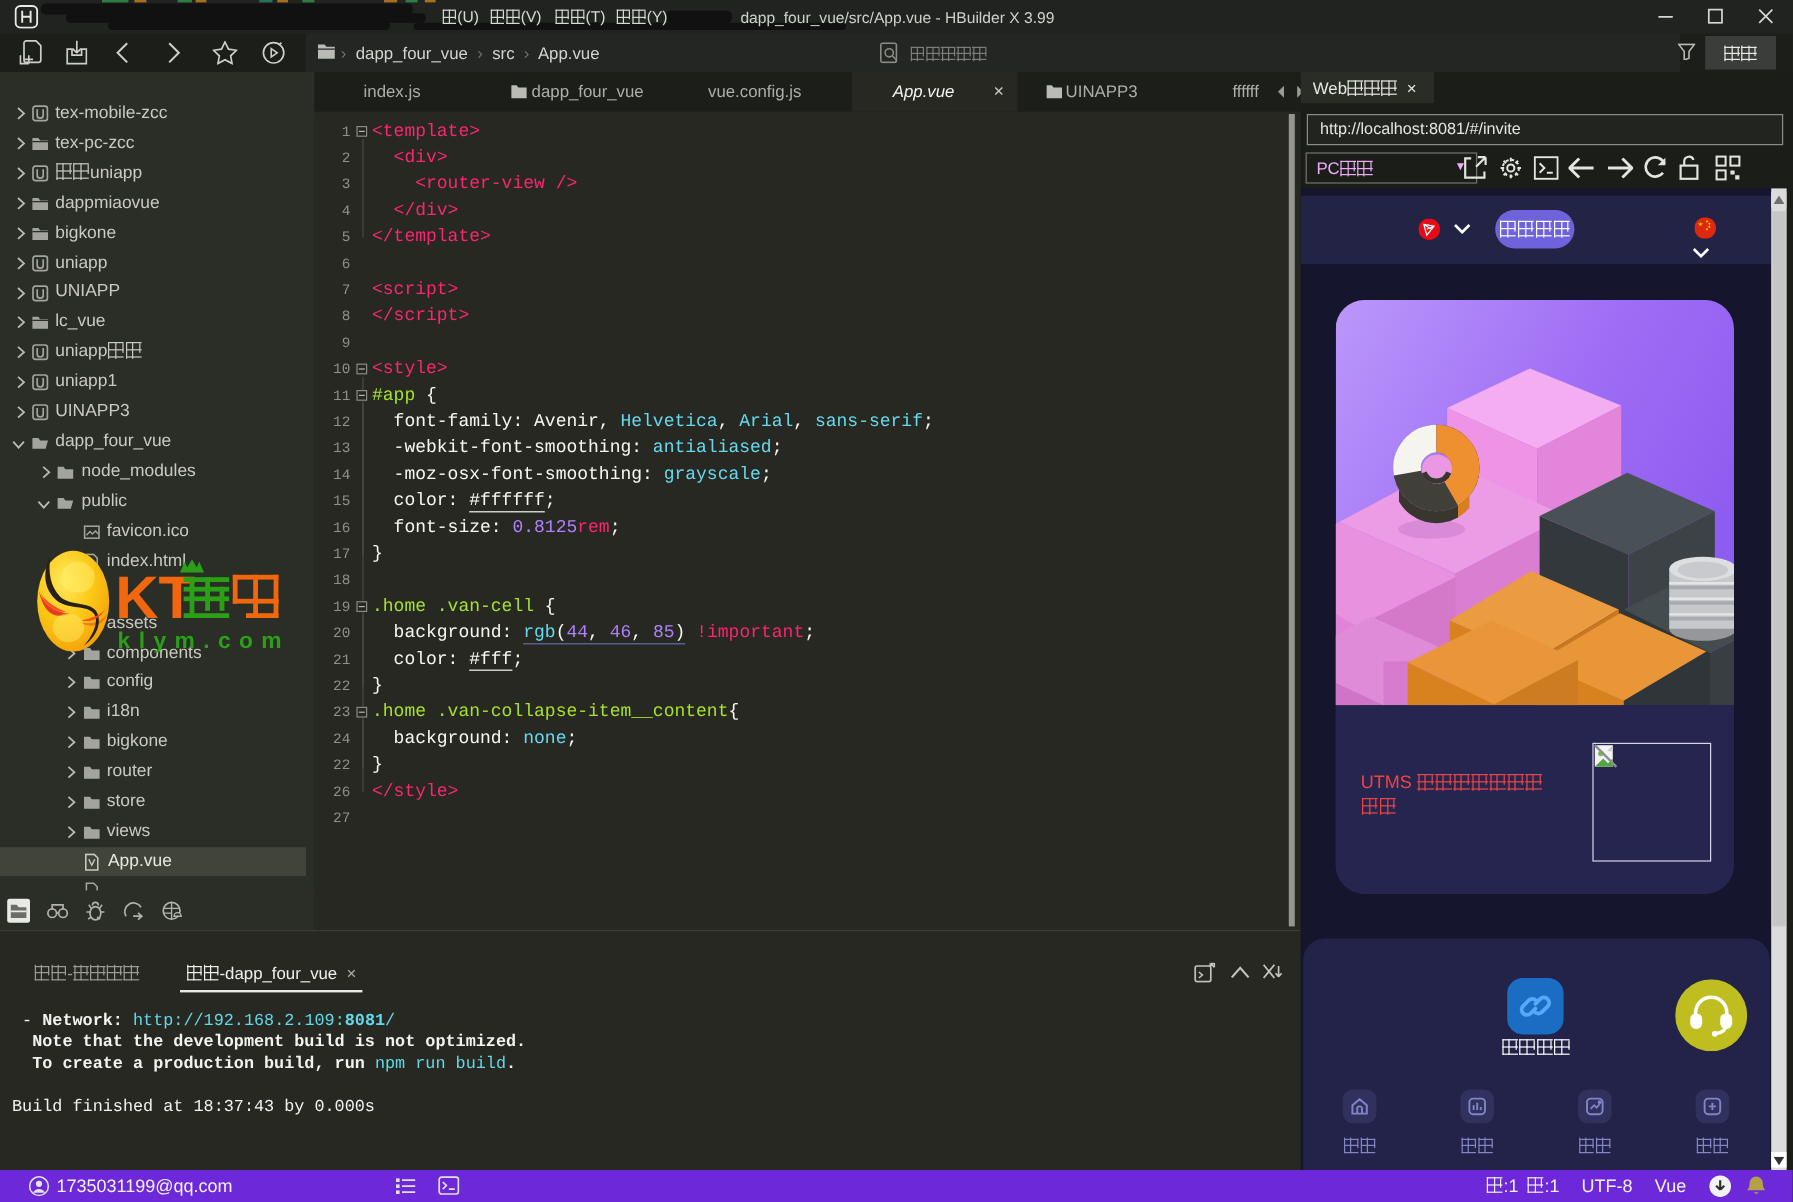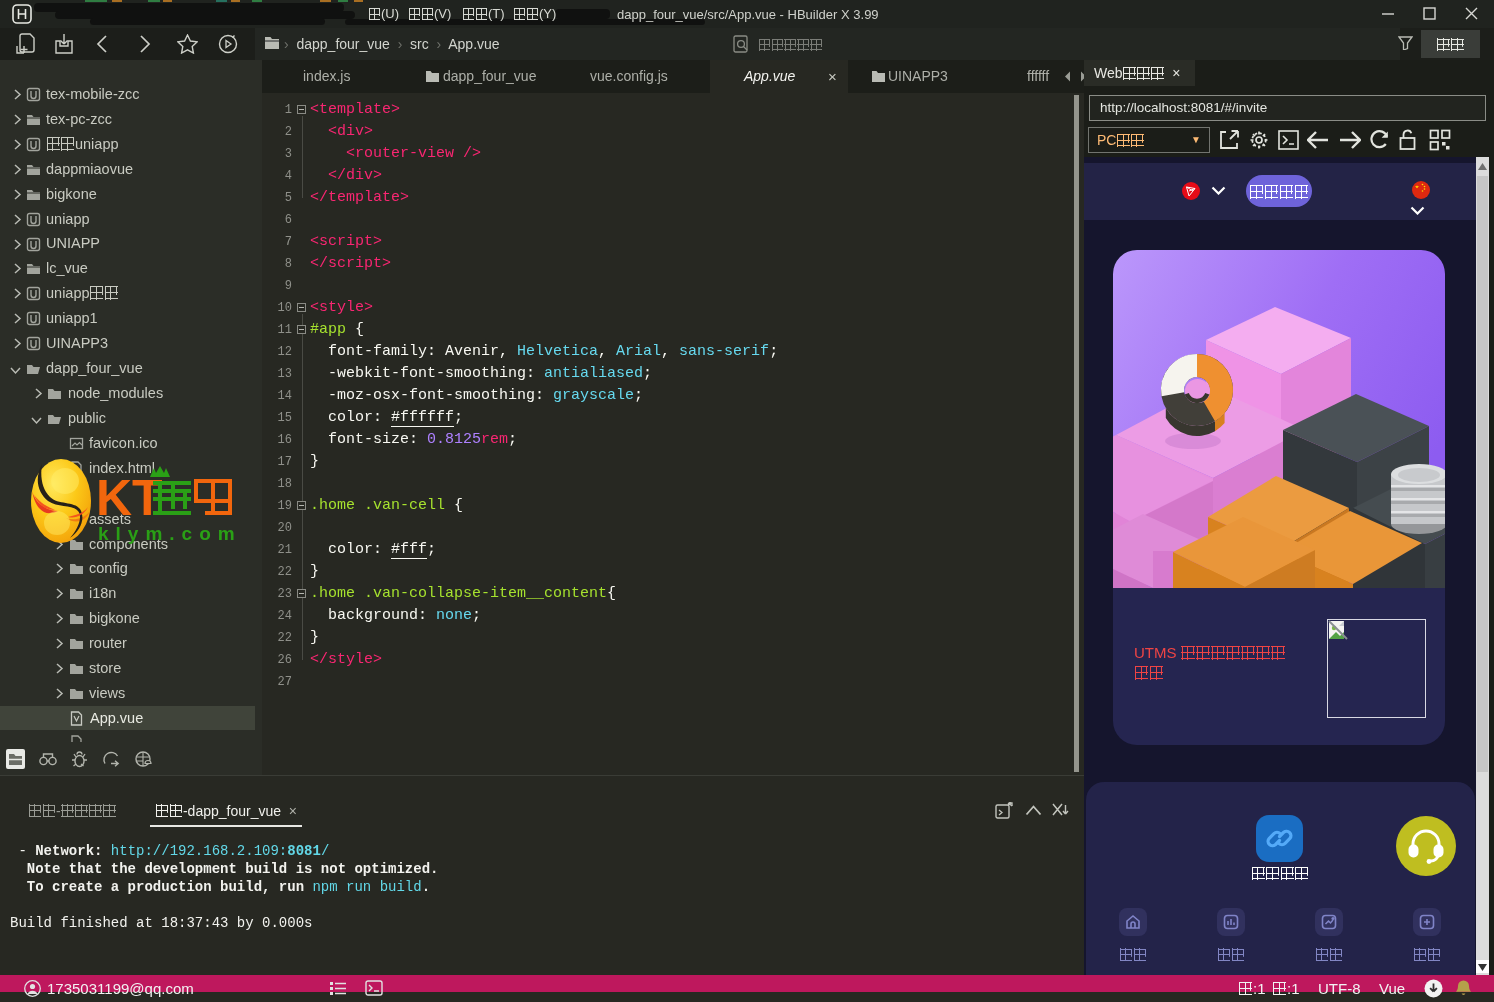--- a/index.html
+++ b/index.html
@@ -42,26 +42,26 @@
 .gl{position:absolute;left:39.5px;width:1px;background:#4a4b45}
 .p{color:#f92672}.g{color:#a6e22e}.c{color:#66d9ef}.v{color:#ae81ff}.w{color:#f8f8f2}
 .u{border-bottom:1.5px solid #f8f8f2}.ur{border-bottom:1.5px solid #6a6aa8}
 #edscroll{position:absolute;left:1074px;top:95px;width:5px;height:677px;background:#94958d}
 
 #term{position:absolute;left:0;top:775px;width:1084px;height:200px;background:#272822;border-top:1px solid #3a3c36}
 .termtab{position:absolute;font-size:14px}
 #termtxt{position:absolute;left:10px;top:842px;font-family:"Liberation Mono",monospace;font-size:14px;line-height:18px;color:#f2f2ee;white-space:pre}
 .cy{color:#62d8e8;font-weight:normal}
 
-#status{position:absolute;left:0;top:975px;width:1494px;height:17px;background:#be185d;color:#f2f2f2;font-size:15px}
+#status{position:absolute;left:0;top:975px;width:1494px;height:27px;background:#6d28d9;color:#f2f2f2;font-size:15px}
 
 #web{position:absolute;left:1084px;top:60px;width:410px;height:915px;background:#1b1d18}
 #webtab{position:absolute;left:0;top:0;width:111px;height:26px;background:#2a2c26;color:#e8e8e3;font-size:14px;line-height:26px}
 #urlbar{position:absolute;left:5px;top:35px;width:397px;height:26px;border:1px solid #8a8c86;background:#22241f;color:#e4e6e0;font-size:13.5px;line-height:24px}
-#pcmode{position:absolute;left:4px;top:67px;width:122px;height:26px;border:1px solid #72746f;color:#fdba74;font-size:14px;line-height:24px}
+#pcmode{position:absolute;left:4px;top:67px;width:143px;height:26px;border:1px solid #72746f;color:#f0abfc;font-size:14px;line-height:24px}
 #webbody{position:absolute;left:0;top:97px;width:392px;height:818px;background:#15152d;overflow:hidden}
 #webscroll{position:absolute;left:392px;top:97px;width:13px;height:818px;background:#dcdcdc}
 #webedge{position:absolute;left:405px;top:0px;width:5px;height:915px;background:#1b1d18}
 .navlab{position:absolute;color:#8286c4;font-size:14px}
 </style>
 </head>
 <body>
 <div id="app">
 
 <div id="titlebar">
@@ -469,20 +469,21 @@
 <div class="cl" style="top:157px"><span class="p">&lt;/script&gt;</span></div>
 <div class="cl" style="top:201px"><span class="p">&lt;style&gt;</span></div>
 <div class="cl" style="top:223px"><span class="g">#app</span><span class="w"> {</span></div>
 <div class="cl" style="top:267px"><span class="w">  -webkit-font-smoothing: </span><span class="c">antialiased</span><span class="w">;</span></div>
 <div class="cl" style="top:245px"><span class="w">  font-family: Avenir, </span><span class="c">Helvetica</span><span class="w">, </span><span class="c">Arial</span><span class="w">, </span><span class="c">sans-serif</span><span class="w">;</span></div>
 <div class="cl" style="top:289px"><span class="w">  -moz-osx-font-smoothing: </span><span class="c">grayscale</span><span class="w">;</span></div>
 <div class="cl" style="top:311px"><span class="w">  color: </span><span class="w u">#ffffff</span><span class="w">;</span></div>
 <div class="cl" style="top:333px"><span class="w">  font-size: </span><span class="v">0.8125</span><span class="p">rem</span><span class="w">;</span></div>
 <div class="cl" style="top:355px"><span class="w">}</span></div>
 <div class="cl" style="top:399px"><span class="g">.home .van-cell</span><span class="w"> {</span></div>
+<div class="cl" style="top:421px"><span class="w">  background: </span><span class="ur"><span class="c">rgb</span><span class="w">(</span><span class="v">44</span><span class="w">, </span><span class="v">46</span><span class="w">, </span><span class="v">85</span><span class="w">)</span></span><span class="w"> </span><span class="p">!important</span><span class="w">;</span></div>
 <div class="cl" style="top:443px"><span class="w">  color: </span><span class="w u">#fff</span><span class="w">;</span></div>
 <div class="cl" style="top:465px"><span class="w">}</span></div>
 <div class="cl" style="top:487px"><span class="g">.home .van-collapse-item__content</span><span class="w">{</span></div>
 <div class="cl" style="top:509px"><span class="w">  background: </span><span class="c">none</span><span class="w">;</span></div>
 <div class="cl" style="top:531px"><span class="w">}</span></div>
 <div class="cl" style="top:553px"><span class="p">&lt;/style&gt;</span></div>
 </div>
 <div id="edscroll"></div>
 
 <div id="term">

